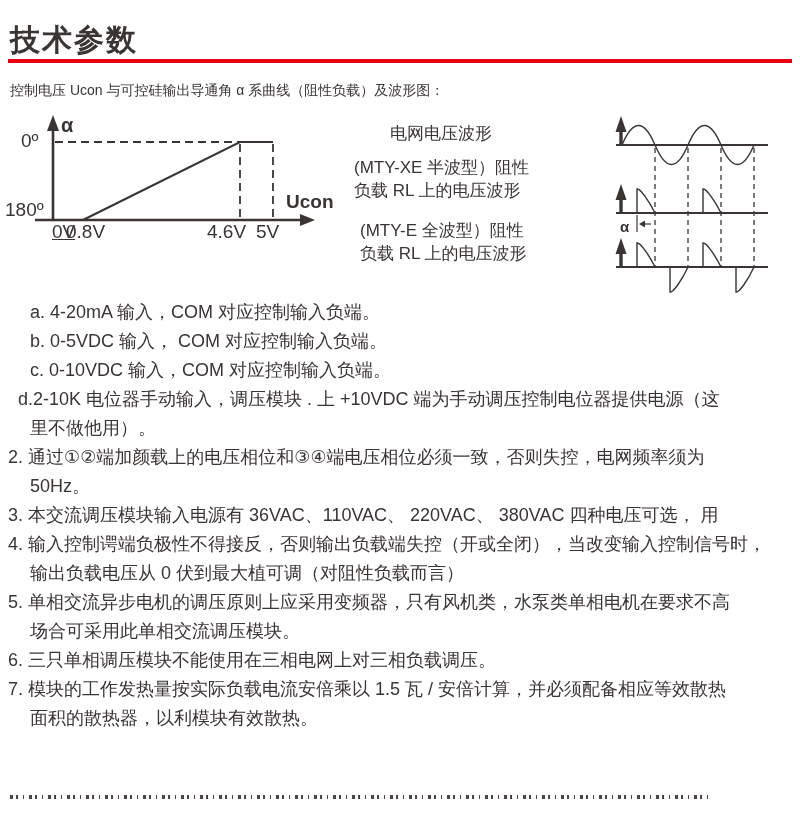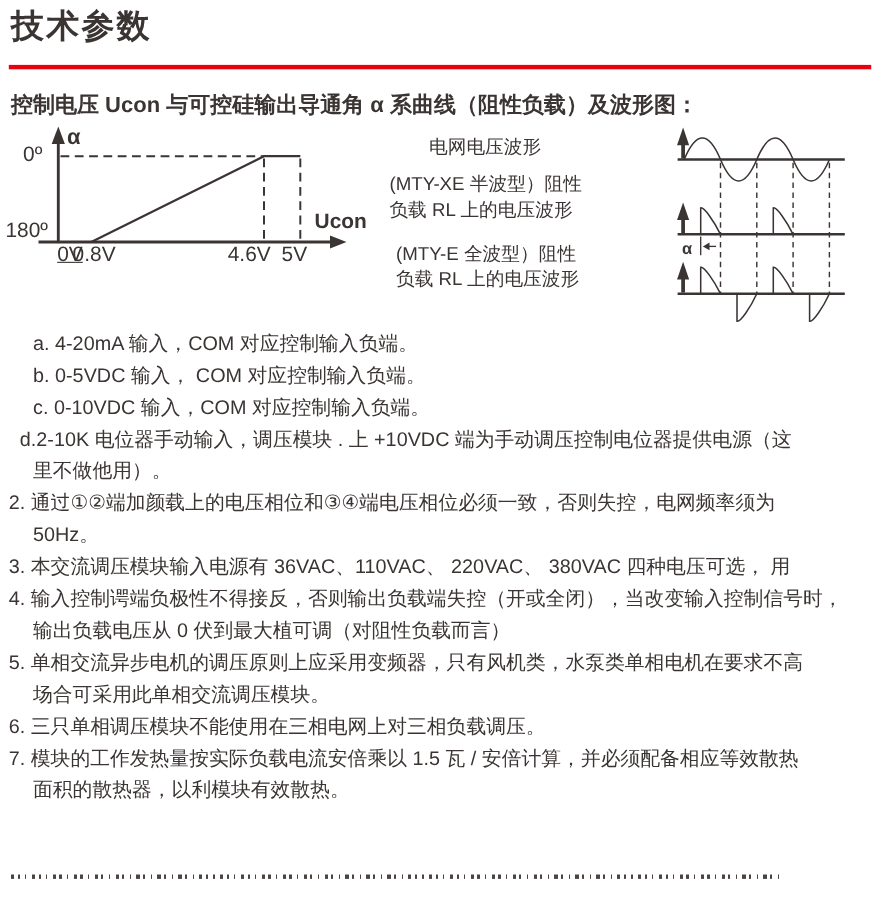--- a/index.html
+++ b/index.html
@@ -1,23 +1,23 @@
 <!DOCTYPE html>
 <html><head>
 <meta charset="utf-8">
 <style>
   html,body{margin:0;padding:0;background:#ffffff;}
   .page{
     position:relative;width:800px;height:816px;background:#ffffff;overflow:hidden;
     font-family:"Liberation Sans","DejaVu Sans",sans-serif;color:#3a3433;
   }
   .abs{position:absolute;}
-  .page-title{left:10px;top:4px;font-size:30px;font-weight:600;letter-spacing:2px;}
+  .page-title{left:10px;top:20px;font-size:30px;font-weight:600;letter-spacing:2px;}
   .red-rule{left:8px;top:59px;width:784px;height:4px;background:#e60012;}
-  .subtitle{left:10px;top:82px;font-size:20px;white-space:nowrap;font-weight:bold;}
+  .subtitle{left:10px;top:82px;font-size:14px;white-space:nowrap;}
   svg{position:absolute;overflow:visible;}
   .lbl{position:absolute;font-size:19px;white-space:nowrap;}
   .lbl-alpha{left:61px;top:114px;font-size:20px;font-weight:600;}
   .lbl-ytop{left:21px;top:130px;}
   .lbl-ybot{left:5px;top:199px;}
   .lbl-ucon{left:286px;top:191px;font-weight:600;}
   .lbl-x0{left:52px;top:221px;text-decoration:underline;}
   .lbl-x1{left:66px;top:221px;}
   .lbl-x2{left:207px;top:221px;}
   .lbl-x3{left:256px;top:221px;}

